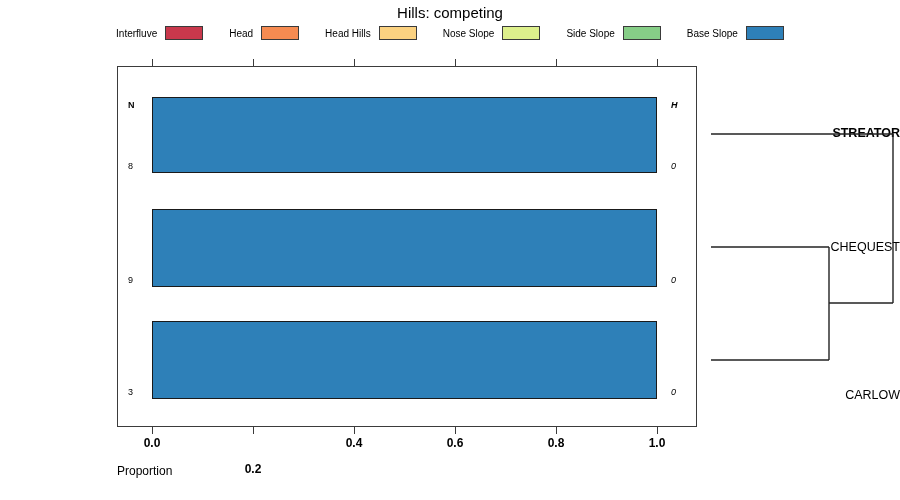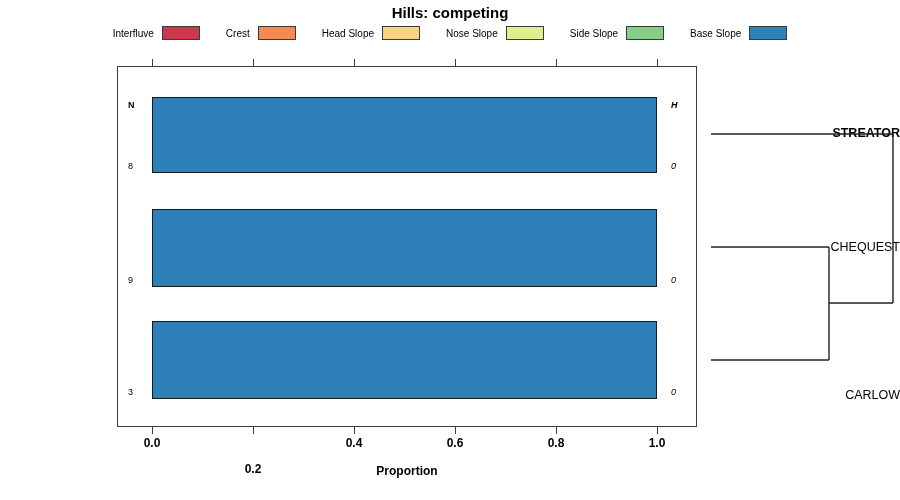--- a/index.html
+++ b/index.html
@@ -17,21 +17,21 @@
   }
 
   
   #chart-title {
     position: absolute;
     left: 0;
     top: 4px;
     width: 900px;
     text-align: center;
     font-size: 15px;
-    font-weight: bold;
+    font-weight: normal;
     letter-spacing: 0px;
   }
 
   
   #legend {
     position: absolute;
     left: 0;
     top: 26px;
     width: 900px;
     display: flex;
@@ -87,23 +87,22 @@
     width: 40px;
     margin-left: -20px;
     font-weight: bold;
   }
 
   #x-axis-title {
     position: absolute;
     top: 464px;
     left: 117px;
     width: 580px;
-    text-align: center;
+    text-align: left;
     font-size: 12px;
-    font-weight: bold;
   }
 
   
   .bar {
     position: absolute;
     border: 1.6px solid #1a1a1a;
     box-sizing: border-box;
   }
 
   
@@ -141,25 +140,25 @@
 <body>
 
 <div id="chart-title">Hills: competing</div>
 
 <div id="legend">
   <div class="legend-entry">
     <span class="legend-label">Interfluve</span>
     <span class="legend-swatch" style="background:#C9384C"></span>
   </div>
   <div class="legend-entry">
-    <span class="legend-label">Crest</span>
+    <span class="legend-label">Head</span>
     <span class="legend-swatch" style="background:#F68B51"></span>
   </div>
   <div class="legend-entry">
-    <span class="legend-label">Head Slope</span>
+    <span class="legend-label">Head Hills</span>
     <span class="legend-swatch" style="background:#FBD281"></span>
   </div>
   <div class="legend-entry">
     <span class="legend-label">Nose Slope</span>
     <span class="legend-swatch" style="background:#DDF08C"></span>
   </div>
   <div class="legend-entry">
     <span class="legend-label">Side Slope</span>
     <span class="legend-swatch" style="background:#86CE87"></span>
   </div>

